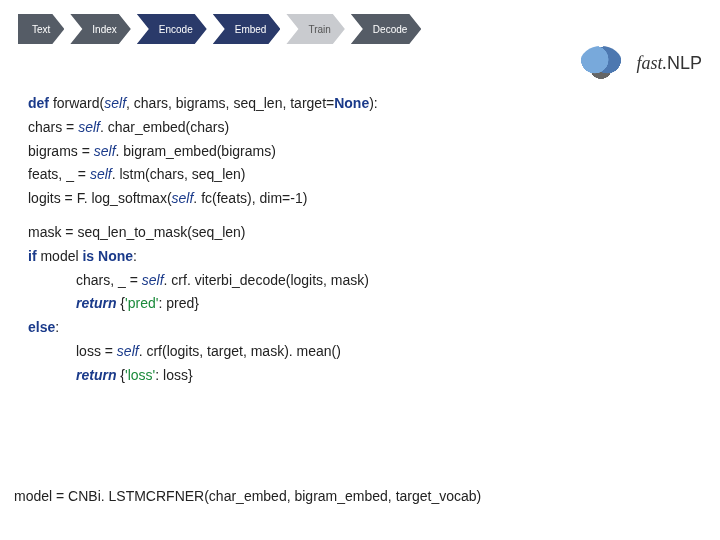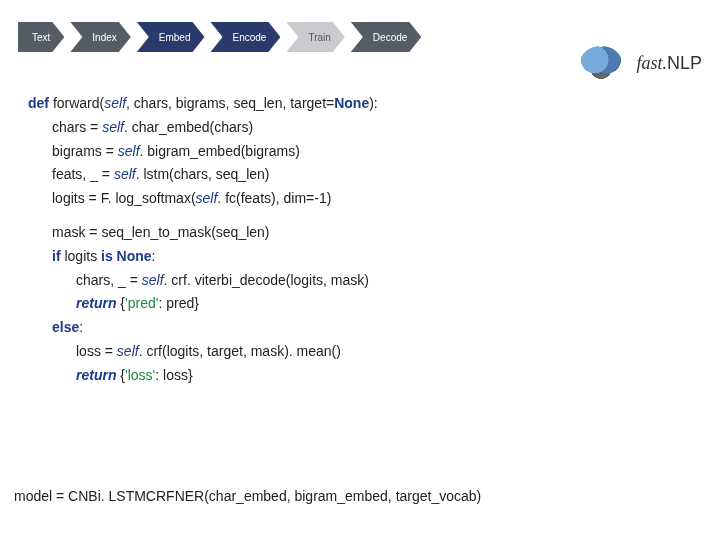--- a/index.html
+++ b/index.html
@@ -6,21 +6,21 @@
   body {
     width: 720px;
     height: 540px;
     background: #ffffff;
     font-family: "Segoe UI", Arial, sans-serif;
     position: relative;
     overflow: hidden;
   }
   .chevron-row {
     display: flex;
-    padding: 22px 0 0 18px;
+    padding: 14px 0 0 18px;
     gap: 0;
   }
   .chevron {
     position: relative;
     height: 30px;
     display: flex;
     align-items: center;
     justify-content: center;
     font-size: 10px;
     color: #fff;
@@ -55,21 +55,21 @@
 
   .code {
     position: absolute;
     top: 92px;
     left: 28px;
     font-size: 14px;
     line-height: 1.7;
     color: #222;
     font-family: "Segoe UI", Arial, sans-serif;
   }
-  .i1 { margin-left: 24px; }
+  .i1 { }
   .i2 { margin-left: 48px; }
   .kw  { color: #1a3a8a; font-weight: 700; }
   .kwi { color: #1a3a8a; font-weight: 700; font-style: italic; }
   .self{ color: #1a3a8a; font-style: italic; }
   .str { color: #1a8a3a; }
   .none{ color: #1a3a8a; font-weight: 700; }
   .spacer { height: 10px; }
 
   .footer {
     position: absolute;
@@ -78,42 +78,42 @@
     font-size: 14px;
     color: #222;
   }
 </style>
 </head>
 <body>
 
 <div class="chevron-row">
   <div class="chevron first dark">Text</div>
   <div class="chevron dark">Index</div>
+  <div class="chevron navy">Encode</div>
   <div class="chevron navy">Embed</div>
-  <div class="chevron navy">Encode</div>
   <div class="chevron light">Train</div>
   <div class="chevron dark">Decode</div>
 </div>
 
 <div class="logo">
   <div class="brain"></div>
   <div class="logo-text">
     <span class="fast">fast.</span><span>NLP</span>
   </div>
 </div>
 
 <div class="code">
   <div><span class="kw">def</span><span> forward(</span><span class="self">self</span><span>, chars, bigrams, seq_len, target=</span><span class="none">None</span><span>):</span></div>
   <div class="i1"><span>chars = </span><span class="self">self</span><span>. char_embed(chars)</span></div>
   <div class="i1"><span>bigrams = </span><span class="self">self</span><span>. bigram_embed(bigrams)</span></div>
   <div class="i1"><span>feats, _ = </span><span class="self">self</span><span>. lstm(chars, seq_len)</span></div>
   <div class="i1"><span>logits = F. log_softmax(</span><span class="self">self</span><span>. fc(feats), dim=-1)</span></div>
   <div class="spacer"></div>
   <div class="i1"><span>mask = seq_len_to_mask(seq_len)</span></div>
-  <div class="i1"><span class="kw">if</span><span> logits </span><span class="kw">is</span><span> </span><span class="none">None</span><span>:</span></div>
+  <div class="i1"><span class="kw">if</span><span> model </span><span class="kw">is</span><span> </span><span class="none">None</span><span>:</span></div>
   <div class="i2"><span>chars, _ = </span><span class="self">self</span><span>. crf. viterbi_decode(logits, mask)</span></div>
   <div class="i2"><span class="kwi">return</span><span> {</span><span class="str">'pred'</span><span>: pred}</span></div>
   <div class="i1"><span class="kw">else</span><span>:</span></div>
   <div class="i2"><span>loss = </span><span class="self">self</span><span>. crf(logits, target, mask). mean()</span></div>
   <div class="i2"><span class="kwi">return</span><span> {</span><span class="str">'loss'</span><span>: loss}</span></div>
 </div>
 
 <div class="footer">model = CNBi. LSTMCRFNER(char_embed, bigram_embed, target_vocab)</div>
 
 </body></html>

